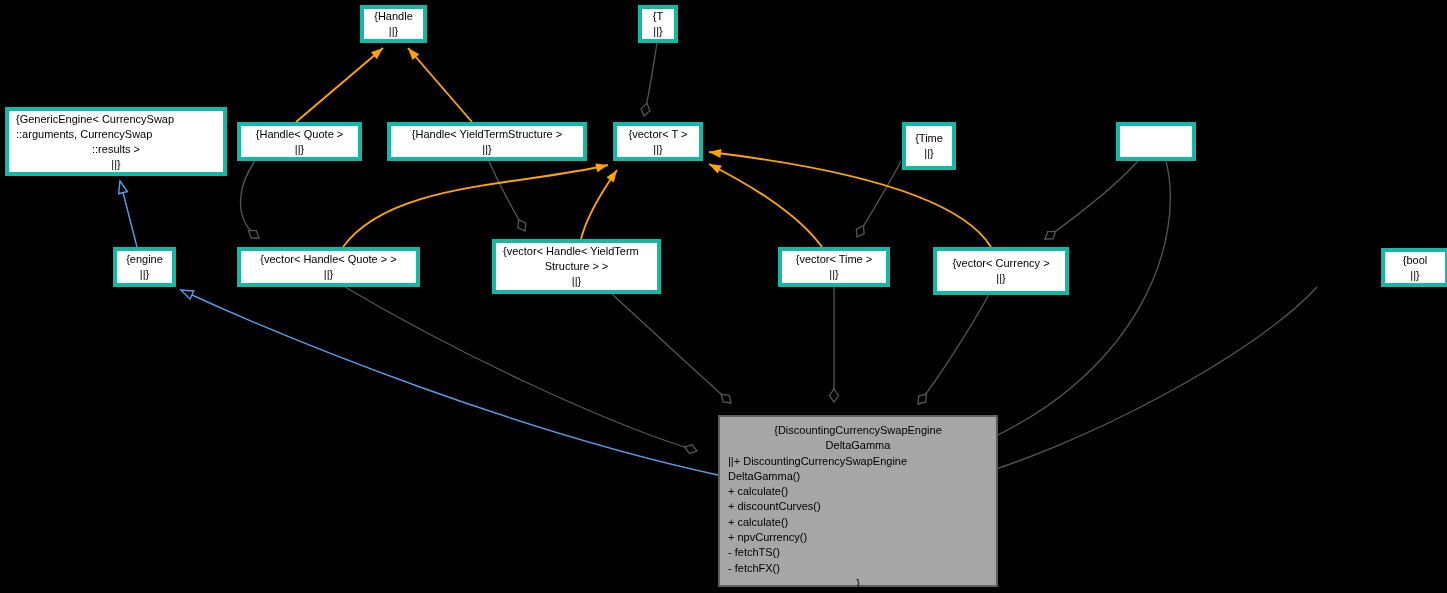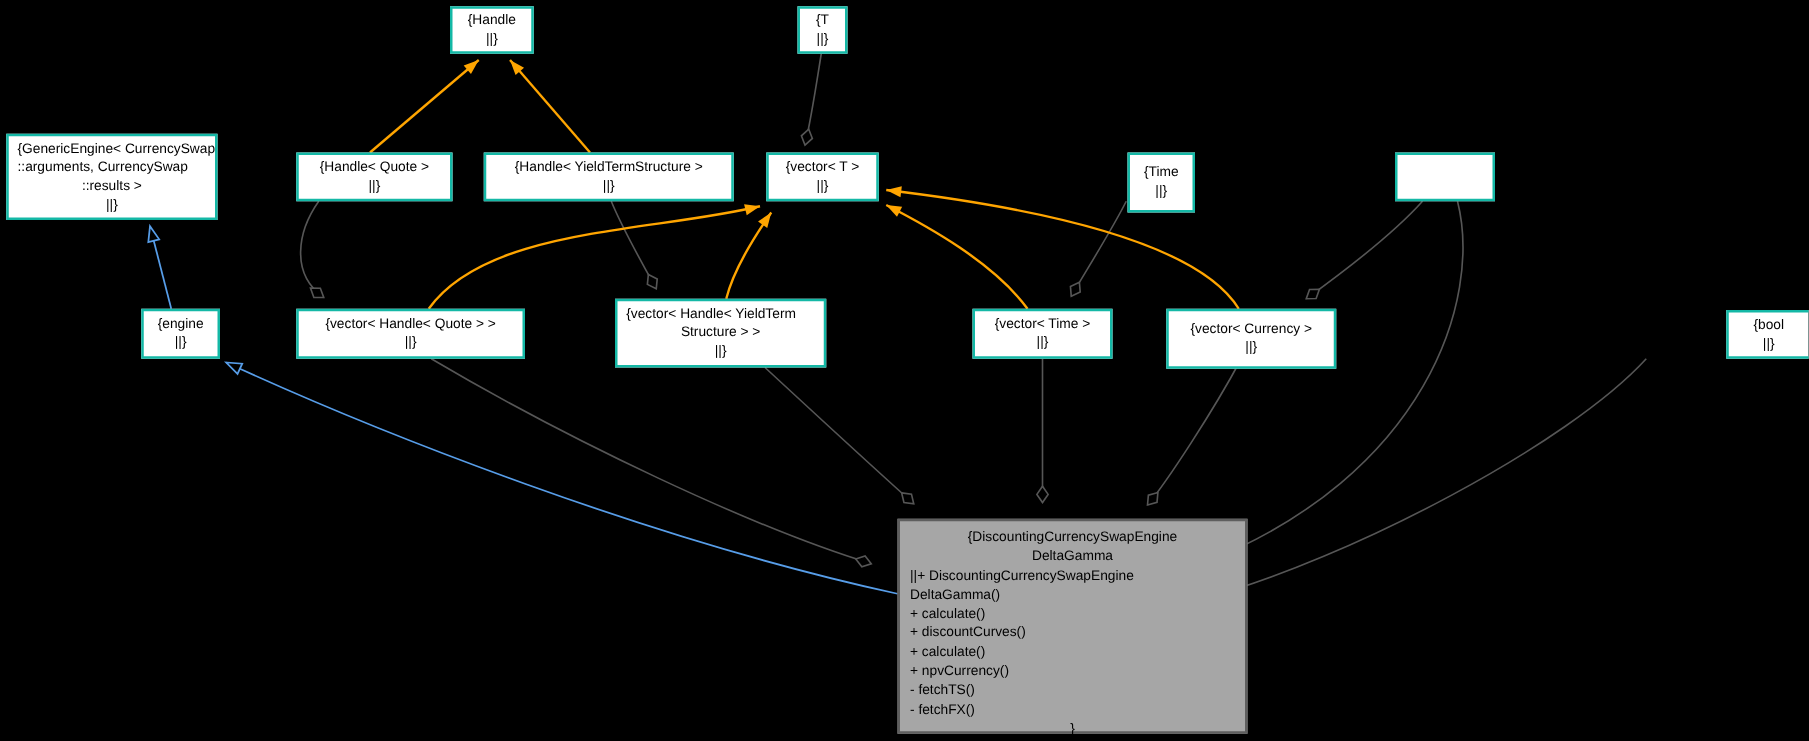--- a/index.html
+++ b/index.html
@@ -4,21 +4,21 @@
 <title>Collaboration graph</title>
 <style>
   html,body{margin:0;padding:0;background:#000;}
   #canvas{
     position:relative;width:1447px;height:593px;background:#000;overflow:hidden;
     font-family:"Liberation Sans","DejaVu Sans",sans-serif;
   }
   #edges{position:absolute;left:0;top:0;z-index:1;}
   .node{
     position:absolute;z-index:2;box-sizing:border-box;
-    background:#fff;border:2px solid #14b8a6;color:#000;
+    background:#fff;border:4px solid #14b8a6;color:#000;
     display:flex;flex-direction:column;justify-content:center;
     font-size:11px;line-height:15px;text-align:center;
     padding:2px 4px;white-space:nowrap;
   }
   .node .line{width:100%;}
   .node .al{text-align:left;padding-left:3px;}
   .node.main{
     background:#a6a6a6;border:2px solid #5e5e5e;
     justify-content:flex-start;text-align:left;
     padding:6px 8px;font-size:11px;line-height:15.3px;
@@ -69,21 +69,21 @@
   <div class="node" style="left:360px;top:5px;width:67px;height:38px;">
     <div class="line">{Handle</div>
     <div class="line">||}</div>
   </div>
 
   <div class="node" style="left:638px;top:5px;width:40px;height:38px;">
     <div class="line">{T</div>
     <div class="line">||}</div>
   </div>
 
-  <div class="node" style="left:5px;top:107px;width:169px;height:69px;">
+  <div class="node" style="left:5px;top:107px;width:222px;height:69px;">
     <div class="line al">{GenericEngine&lt; CurrencySwap</div>
     <div class="line al">::arguments, CurrencySwap</div>
     <div class="line">::results &gt;</div>
     <div class="line">||}</div>
   </div>
 
   <div class="node" style="left:237px;top:122px;width:125px;height:39px;">
     <div class="line">{Handle&lt; Quote &gt;</div>
     <div class="line">||}</div>
   </div>

